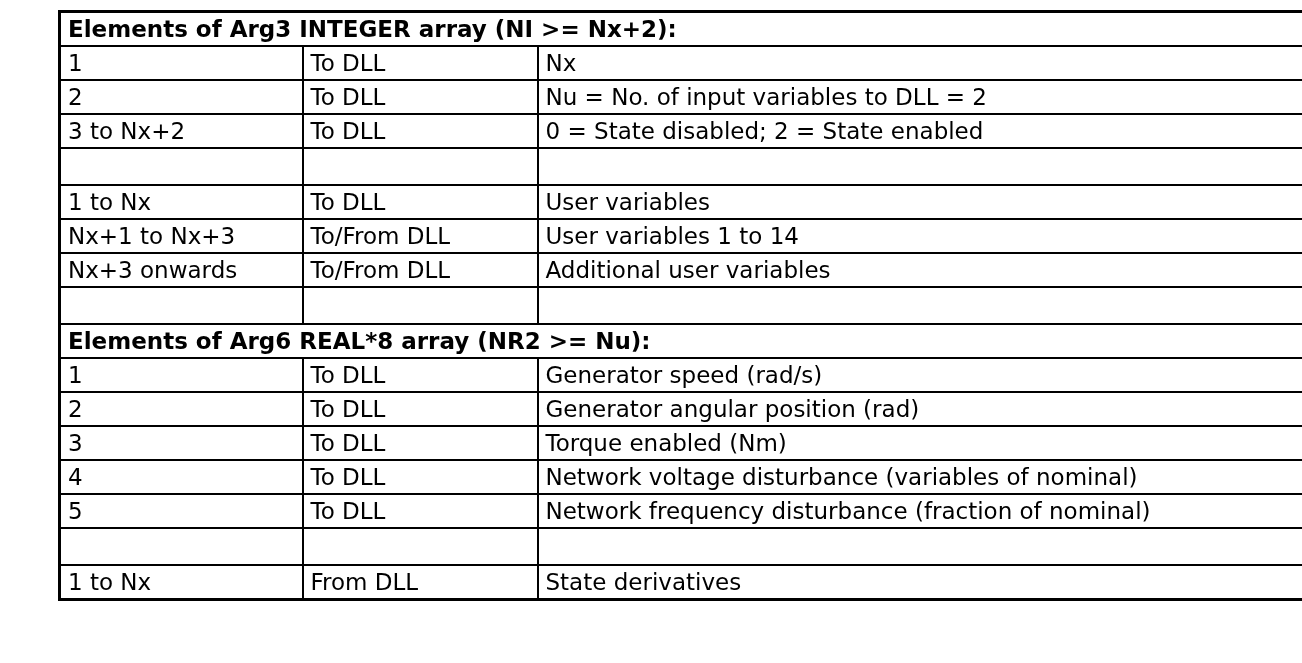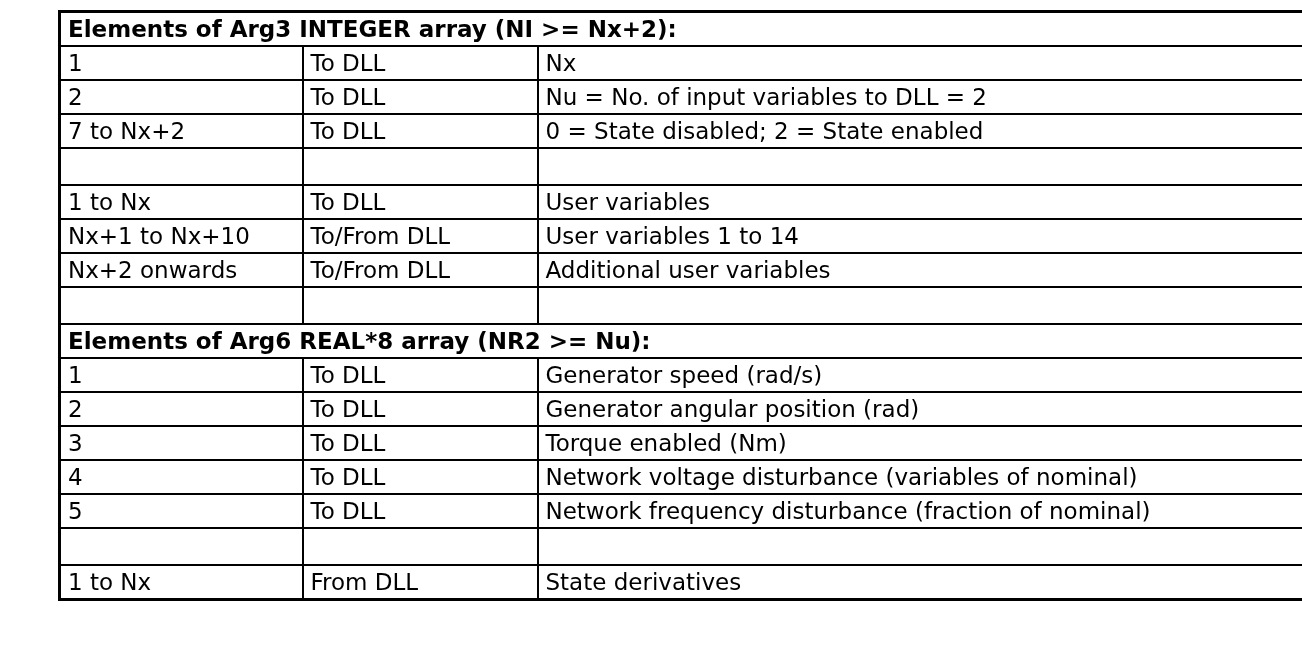--- a/index.html
+++ b/index.html
@@ -65,41 +65,41 @@
           <td>1</td>
           <td>To DLL</td>
           <td>Nx</td>
         </tr>
         <tr class="data-row">
           <td>2</td>
           <td>To DLL</td>
           <td>Nu = No. of input variables to DLL = 2</td>
         </tr>
         <tr class="data-row">
-          <td>7 to Nx+2</td>
+          <td>3 to Nx+2</td>
           <td>To DLL</td>
           <td>0 = State disabled; 2 = State enabled</td>
         </tr>
         <tr class="spacer-row">
           <td></td>
           <td></td>
           <td></td>
         </tr>
         <tr class="data-row">
           <td>1 to Nx</td>
           <td>To DLL</td>
           <td>User variables</td>
         </tr>
         <tr class="data-row">
-          <td>Nx+1 to Nx+10</td>
+          <td>Nx+1 to Nx+3</td>
           <td>To/From DLL</td>
           <td>User variables 1 to 14</td>
         </tr>
         <tr class="data-row">
-          <td>Nx+2 onwards</td>
+          <td>Nx+3 onwards</td>
           <td>To/From DLL</td>
           <td>Additional user variables</td>
         </tr>
         <tr class="spacer-row">
           <td></td>
           <td></td>
           <td></td>
         </tr>
         <tr>
           <th colspan="3" class="section-header">Elements of Arg6 REAL*8 array (NR2 &gt;= Nu):</th>

